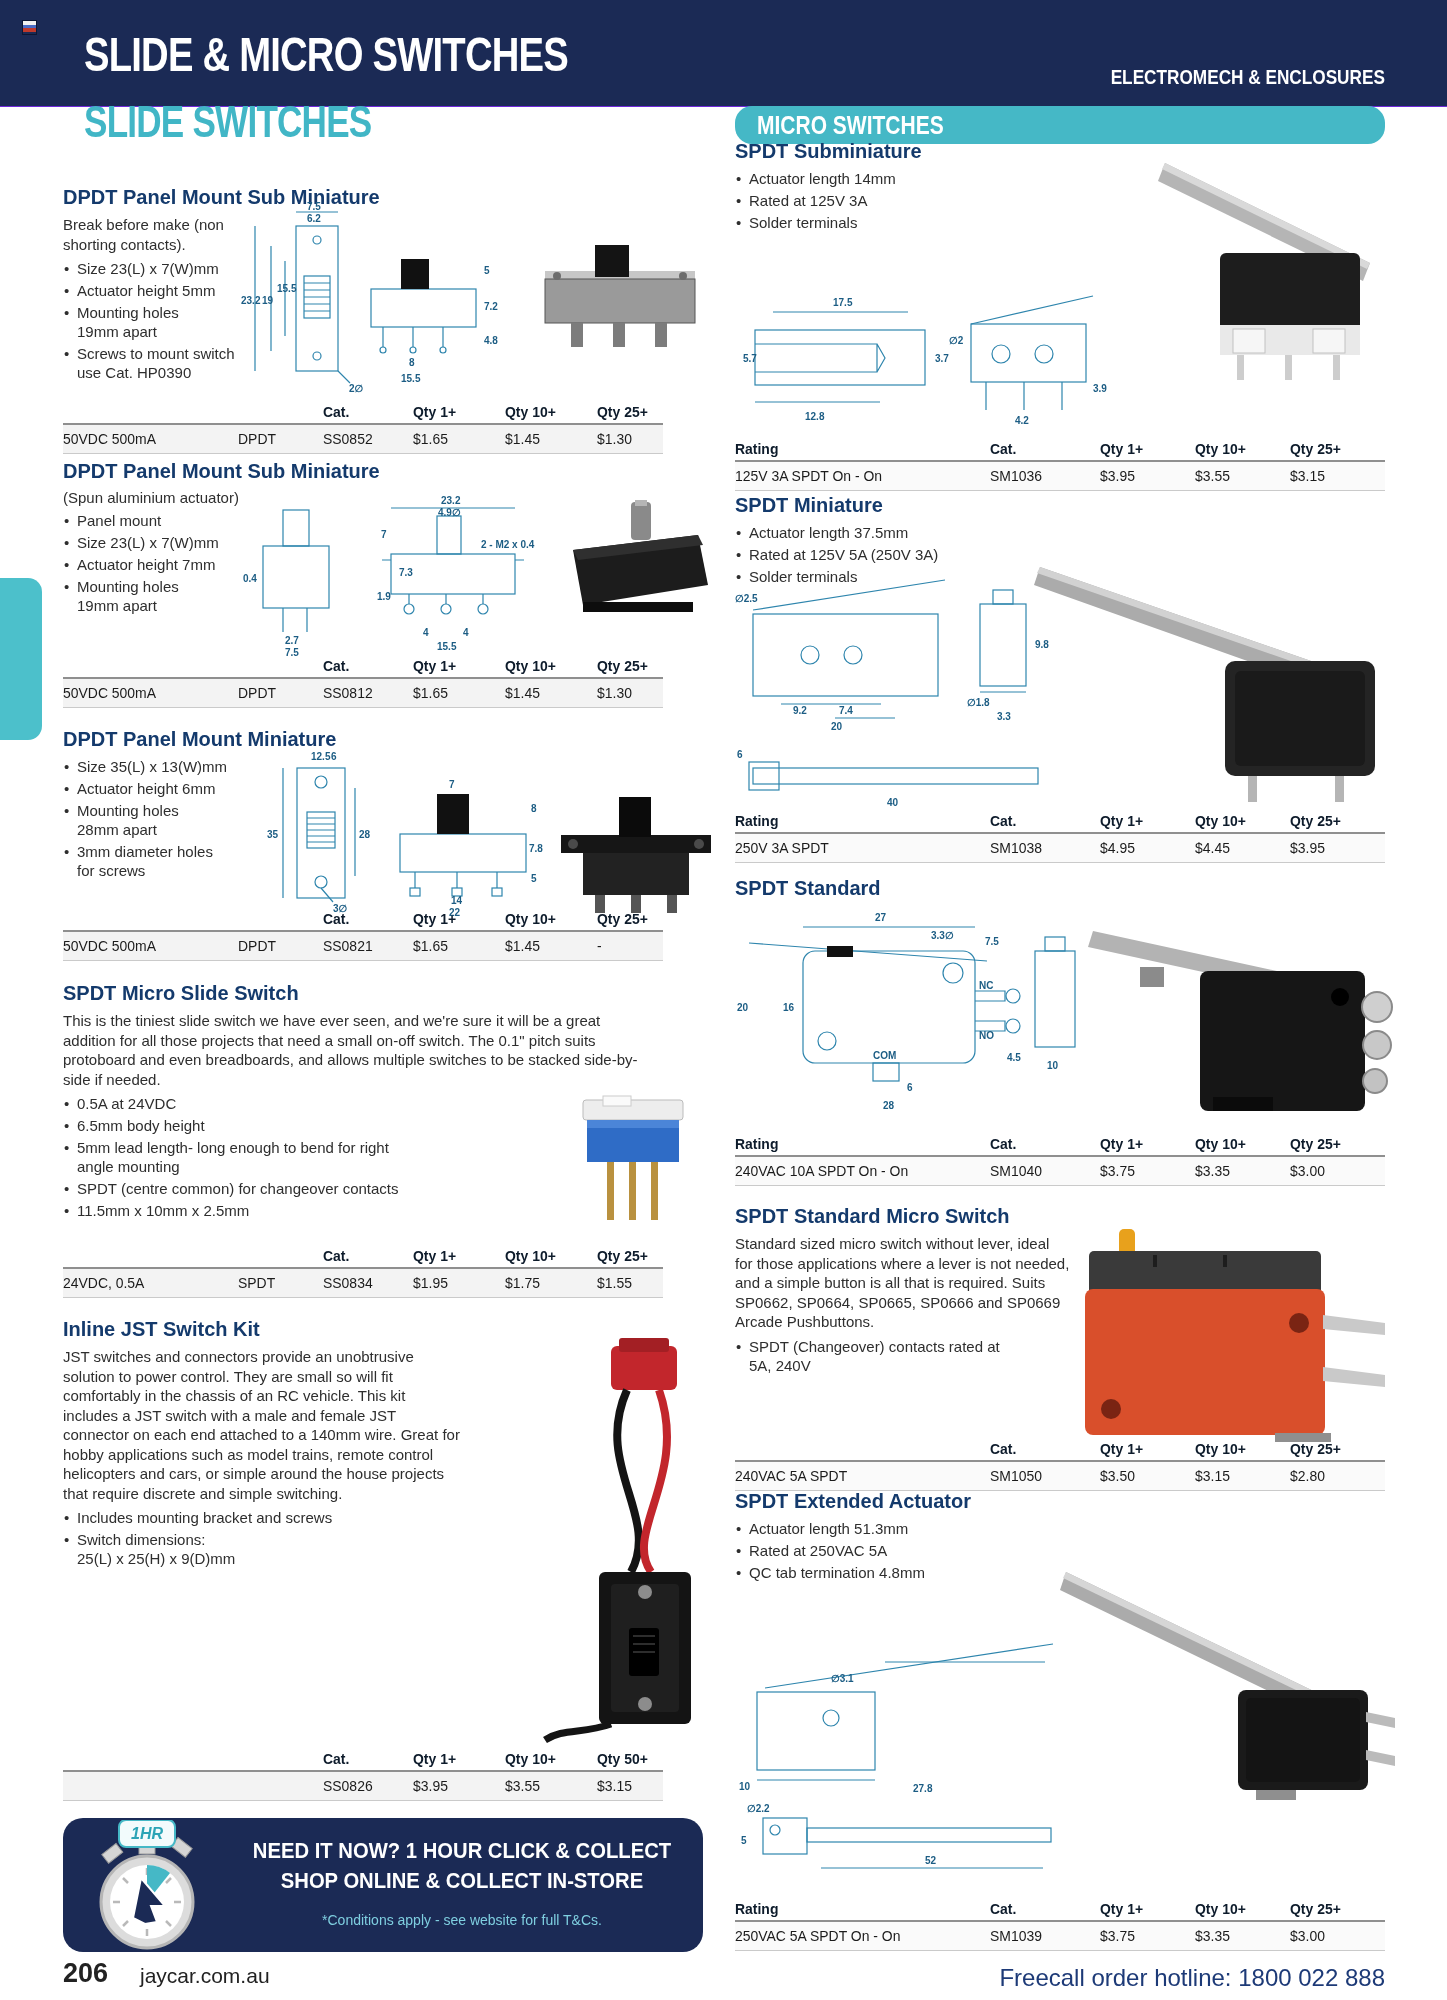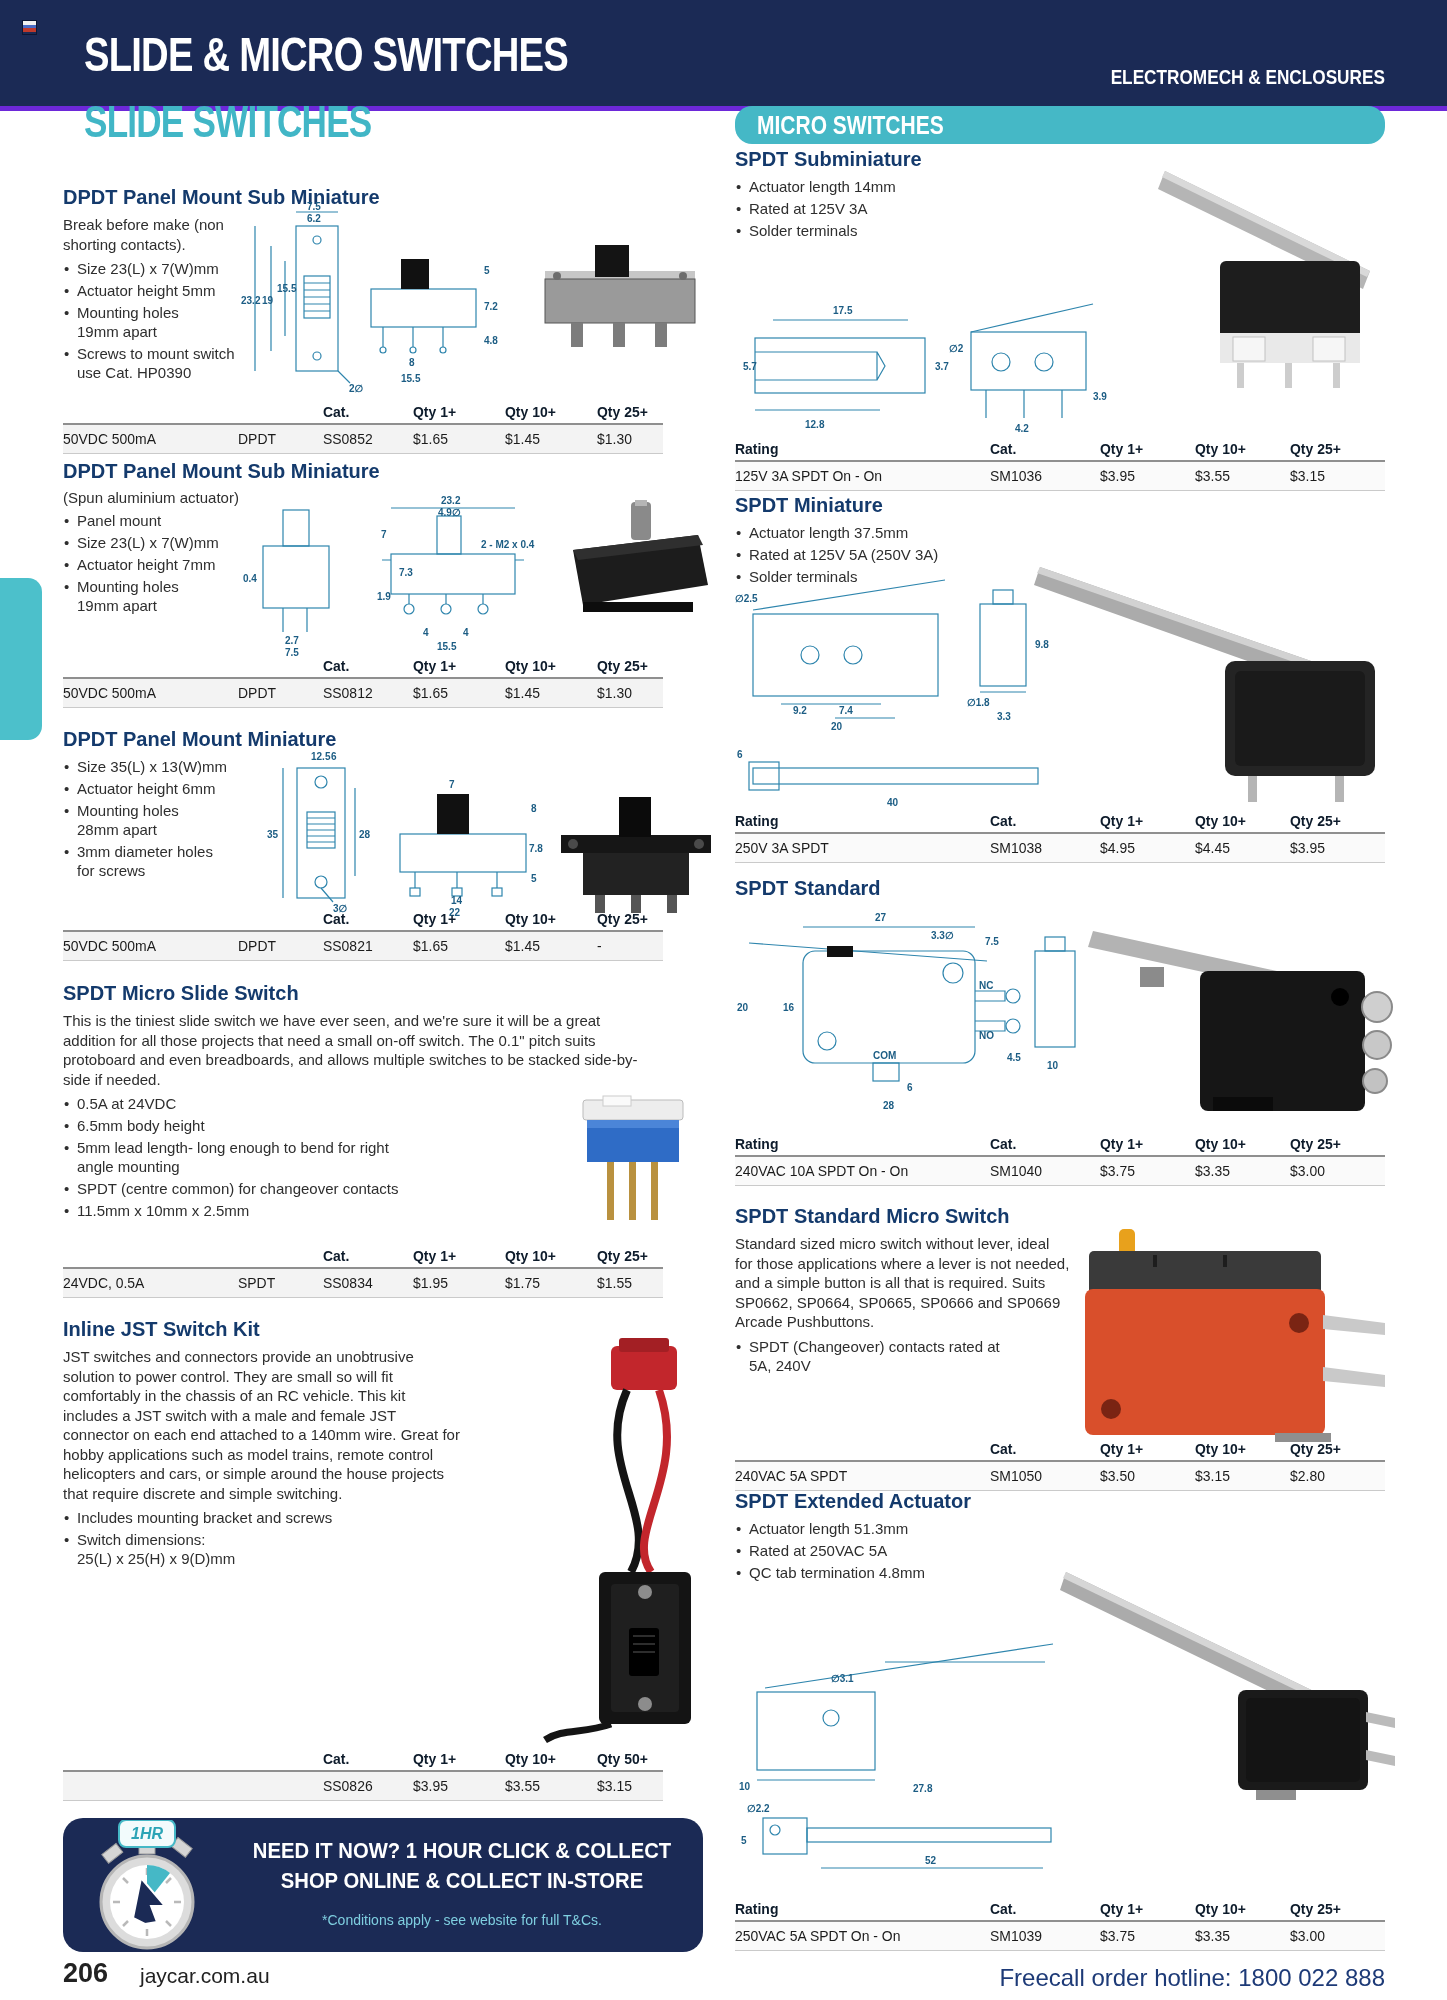--- a/index.html
+++ b/index.html
@@ -1,19 +1,19 @@
 <!DOCTYPE html>
 <html><head>
 <meta charset="utf-8">
 <style>
   html,body{margin:0;padding:0;background:#ffffff;}
   .page{position:relative;width:1447px;height:2000px;background:#ffffff;overflow:hidden;
         font-family:"Liberation Sans",sans-serif;color:#2e2e2e;}
   
-  .topbar{position:absolute;left:0;top:0;width:100%;height:106px;background:#1b2a55;border-bottom:5px solid #6d28d9;}
+  .topbar{position:absolute;left:0;top:0;width:100%;height:106px;background:#1b2a55;border-bottom:1px solid #6d28d9;}
   .topbar-title{position:absolute;left:84px;top:26px;font-size:49px;font-weight:bold;color:#fff;
       white-space:nowrap;transform:scaleX(.78);transform-origin:left;letter-spacing:-1px;}
   .topbar-right{position:absolute;right:62px;top:66px;font-size:20px;font-weight:bold;color:#fff;
       white-space:nowrap;transform:scaleX(.86);transform-origin:right;}
   .flag-icon{position:absolute;left:22px;top:20px;width:13px;height:13px;border:1px solid #0d1733;}
   .flag-icon div{height:3.6px;}
   
   .section-heading{position:absolute;left:84px;top:96px;font-size:45px;font-weight:bold;color:#41b6c6;
       white-space:nowrap;transform:scaleX(.78);transform-origin:left;letter-spacing:-1px;}
   .pill{position:absolute;left:735px;top:106px;width:650px;height:38px;background:#45b8c6;border-radius:17px;}
@@ -391,21 +391,21 @@
       <rect x="46" y="0" width="56" height="27" rx="7" fill="#f2fbfc" stroke="#45b8c6" stroke-width="2"></rect>
       <text x="58" y="19" font-style="italic" font-weight="bold" font-size="16" fill="#2ba4b6" font-family="Liberation Sans, sans-serif">1HR</text>
     </svg>
     <div class="banner-text">
       <div class="banner-line1">NEED IT NOW? 1 HOUR CLICK &amp; COLLECT</div>
       <div class="banner-line2">SHOP ONLINE &amp; COLLECT IN-STORE</div>
       <div class="banner-line3">*Conditions apply - see website for full T&amp;Cs.</div>
     </div>
   </div>
 
-  <section class="prod" style="left:735px;top:148px;width:660px;height:290px">
+  <section class="prod" style="left:735px;top:140px;width:660px;height:290px">
     <h3>SPDT Subminiature</h3>
     <ul class="blist" style="width:330px">
       <li>Actuator length 14mm</li>
       <li>Rated at 125V 3A</li>
       <li>Solder terminals</li>
     </ul>
     <div class="photo" style="left:390px;top:5px">
       <svg width="270" height="235">
         <polygon points="40,18 245,118 238,136 33,36" fill="#b5b5b5"></polygon>
         <polygon points="40,18 245,118 242,124 37,24" fill="#d9d9d9"></polygon>

